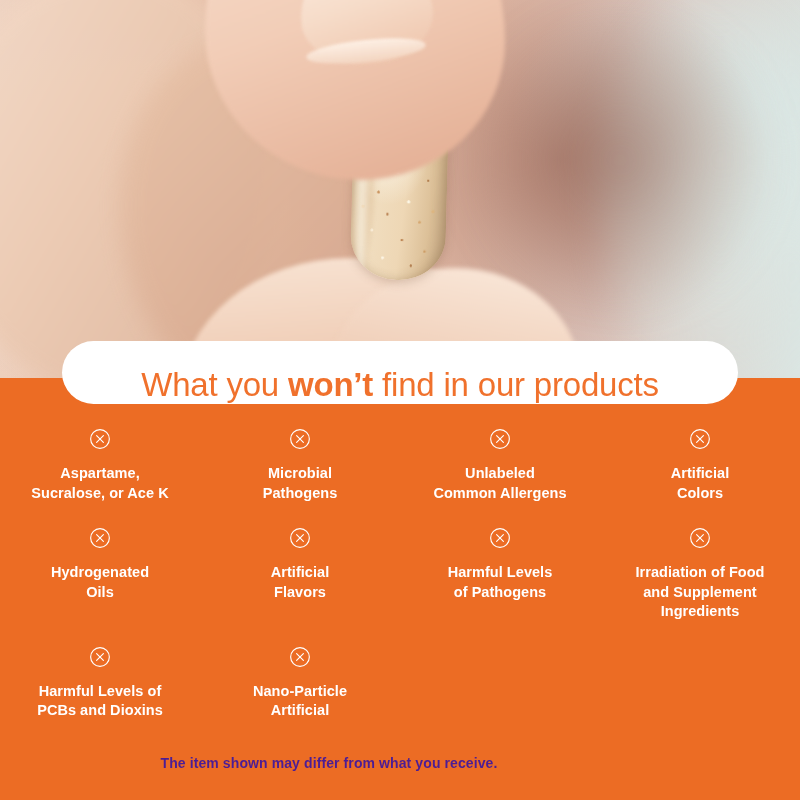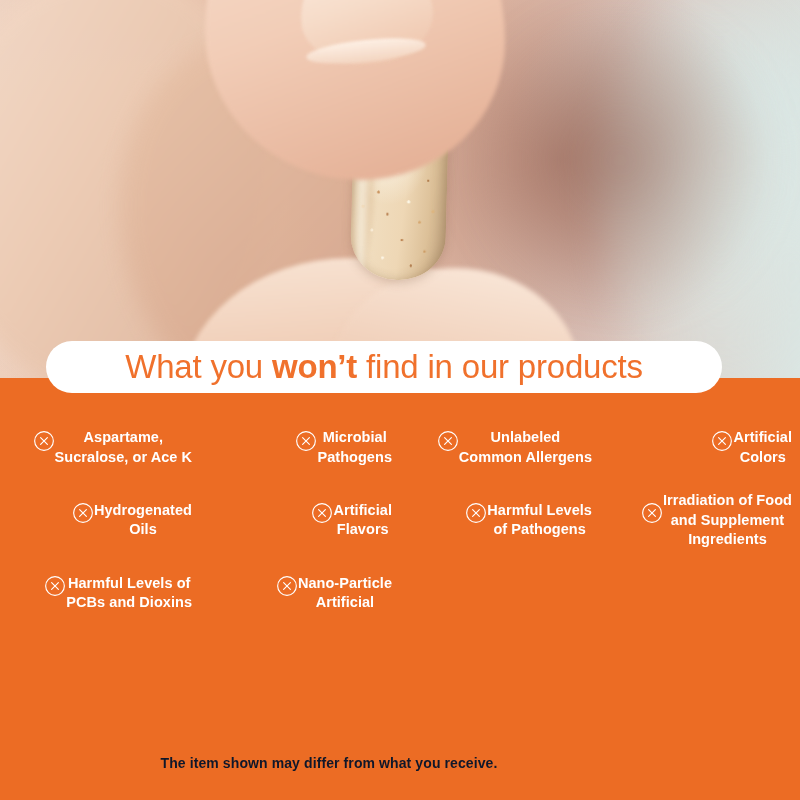--- a/index.html
+++ b/index.html
@@ -171,28 +171,28 @@
     left: 2px; top: 6px;
     width: 19px; height: 170px;
     border-radius: 50%;
     background: linear-gradient(90deg, rgba(255,250,238,0.0) 0%, rgba(255,252,242,0.55) 40%, rgba(214,178,134,0.45) 100%);
     filter: blur(2px);
   }
 
   
   .headline-pill {
     position: absolute;
-    left: 46px;
+    left: 62px;
     top: 341px;
     width: 676px;
-    height: 52px;
+    height: 63px;
     background: #ffffff;
     border-radius: 37px;
     display: flex;
-    align-items: center;
+    align-items: flex-end;
     justify-content: center;
   }
   .headline {
     color: #F0712C;
     font-size: 33px;
     letter-spacing: -0.2px;
     white-space: nowrap;
     font-weight: 400;
   }
   .headline .strong { font-weight: 700; }
@@ -202,24 +202,23 @@
     position: absolute;
     left: 0;
     top: 428px;
     width: 800px;
     display: grid;
     grid-template-columns: repeat(4, 1fr);
     row-gap: 24px;
   }
   .cell {
     display: flex;
-    flex-direction: row;
+    flex-direction: column;
     align-items: center;
     padding: 0 8px;
-    justify-content: flex-end;
   }
   .x-icon {
     display: block;
     width: 22px;
     height: 22px;
     margin-bottom: 14px;
   }
   .cell-label {
     color: #ffffff;
     font-size: 14.5px;
@@ -230,21 +229,21 @@
     letter-spacing: 0.05px;
   }
 
   
   .disclaimer {
     position: absolute;
     left: 0;
     top: 755px;
     width: 658px;
     text-align: center;
-    color: #0f172a;
+    color: #4c1d95;
     font-size: 14px;
     font-weight: 700;
     letter-spacing: 0.1px;
   }
 </style>
 </head>
 <body>
 
 <div id="page">
 

